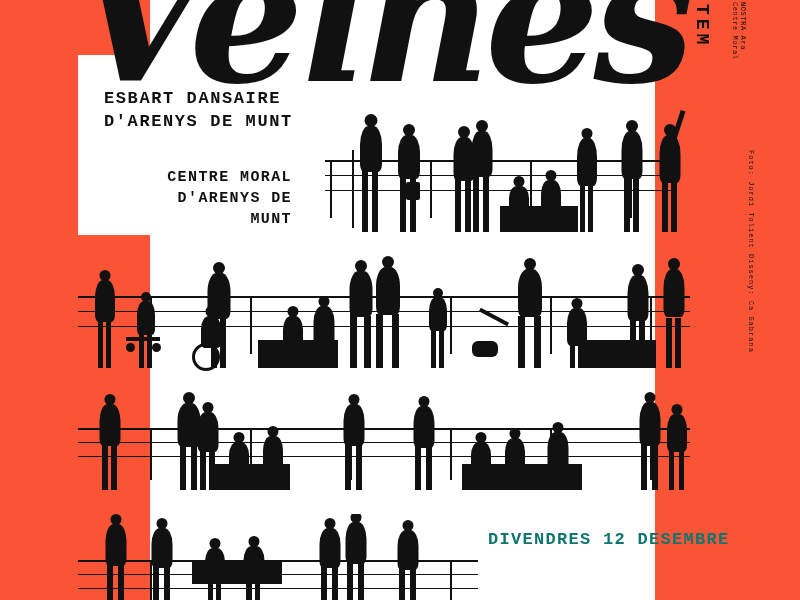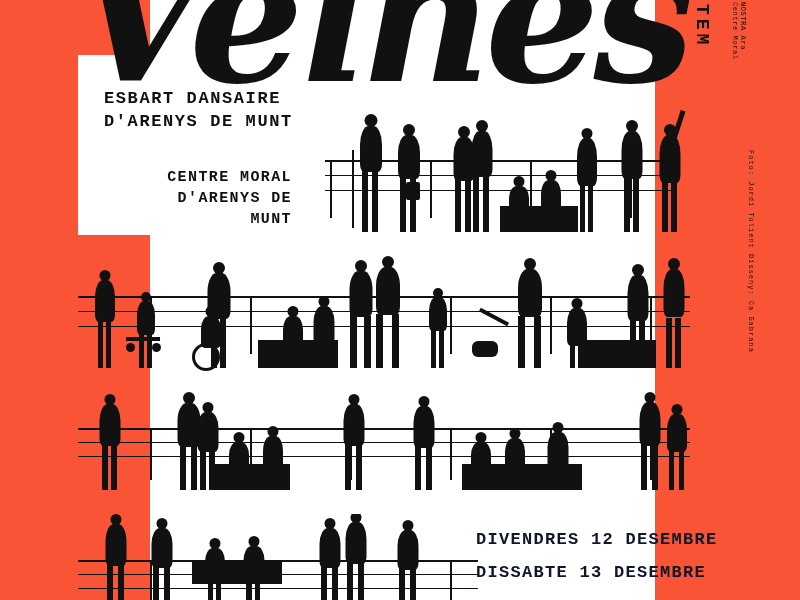--- a/index.html
+++ b/index.html
@@ -80,23 +80,23 @@
     text-align: right;
     font-family: "Liberation Mono", monospace;
     font-weight: 700;
     font-size: 15px;
     letter-spacing: 1.4px;
     line-height: 1.4;
     color: #111111;
   }
   .dates {
     position: absolute;
-    left: 476px; top: 530px;
+    left: 488px; top: 530px;
     z-index: 8;
-    color: #0f172a;
+    color: #0f766e;
     font-family: "Liberation Mono", monospace;
     font-weight: 700;
   }
   .date-line-1 {
     font-size: 17px;
     letter-spacing: 1.3px;
   }
   .date-time-1 {
     font-size: 15px;
     letter-spacing: 1.2px;
@@ -590,21 +590,20 @@
     <div class="person" style="left:396px; width:24px; height:82px;">
       <div class="head" style="top:2px; width:11px; height:11px;"></div>
       <div class="body" style="top:12px; width:21px; height:40px;"></div>
       <div class="leg-l" style="left:3px; width:6px; height:32px;"></div>
       <div class="leg-r" style="left:14px; width:6px; height:32px;"></div>
     </div>
   </div>
 
   <div class="dates">
     <div class="date-line-1">DIVENDRES 12 DESEMBRE</div>
-    <div class="date-line-2">DISSABTE 13 DESEMBRE</div>
   </div>
 
   <div class="vert-big">TEM</div>
   <div class="vert-small-1">Centre Moral</div>
   <div class="vert-small-2">NOSTRA  Ara</div>
   <div class="vert-credit">Foto: Jordi Tolient Disseny: Ca Gabrana</div>
 
 </div>
 
 </body></html>

